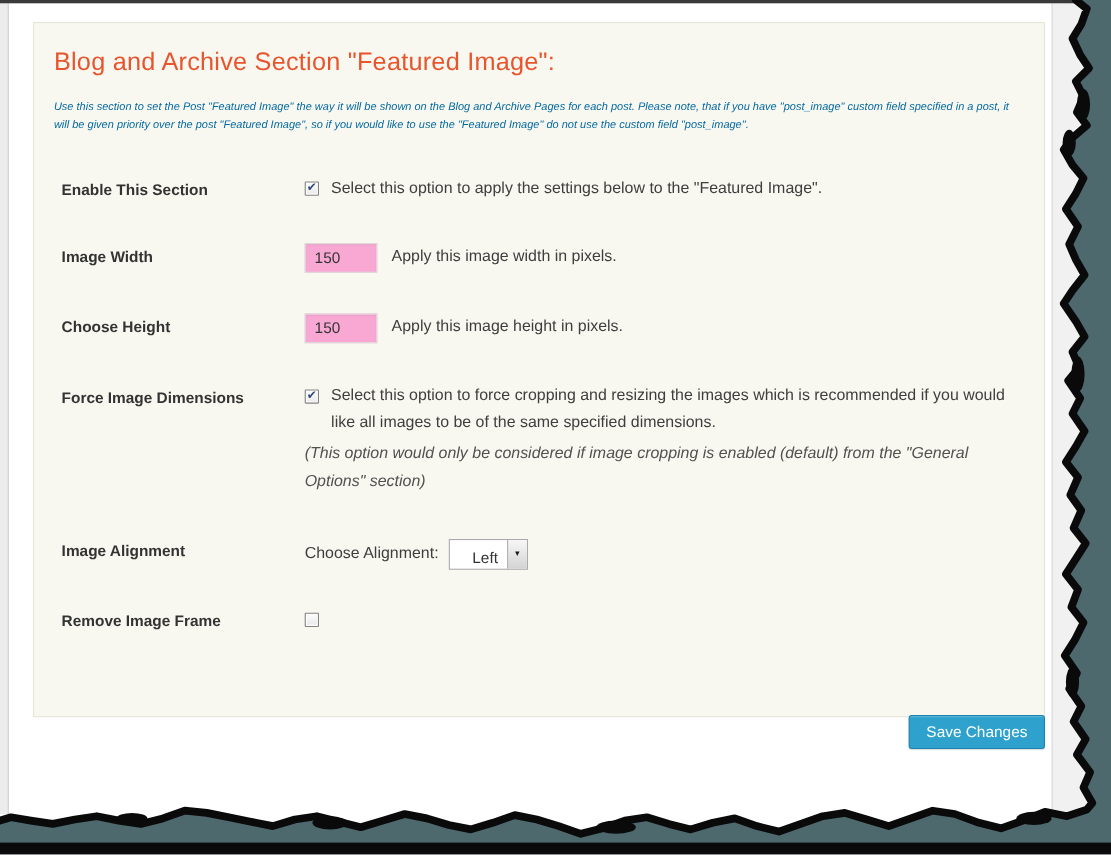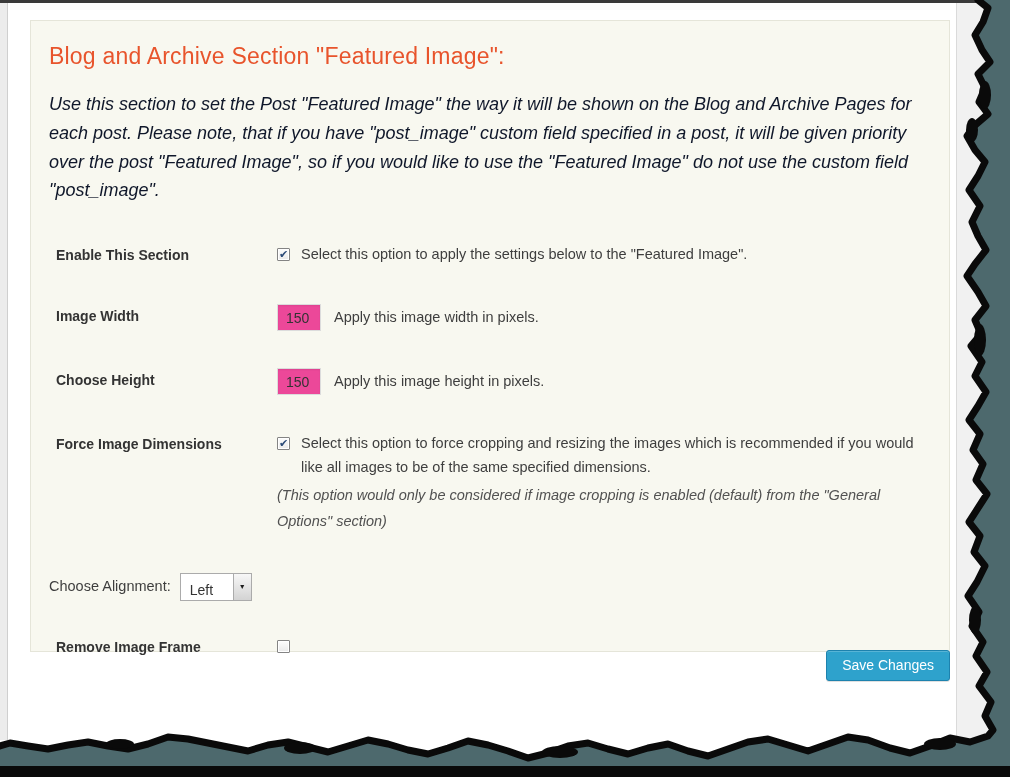--- a/index.html
+++ b/index.html
@@ -12,46 +12,46 @@
   .top-line { position:absolute; left:0; top:0; width:100%; height:3px; background:#3a3a3a; z-index:5; }
   .left-strip { position:absolute; left:0; top:3px; width:8px; height:737px; background:#ececec; border-right:1px solid #cfcfcf; z-index:1; }
   .right-strip { position:absolute; left:956px; top:3px; width:54px; height:750px; background:#f1f1f1; border-left:1px solid #dadada; z-index:1; }
 
   .panel {
     position:absolute; left:30px; top:20px; width:920px; height:632px;
     background:#f8f8f0; border:1px solid #e5e5d9;
     padding:22px 30px 0 18px; z-index:2;
   }
   .page-title { font-size:23px; font-weight:400; color:#e8542c; margin:0 0 20px 0; letter-spacing:0.2px; }
-  .intro { font-style:italic; color:#0f172a; font-size:18px; line-height:1.6; margin:0 0 38px 0; max-width:878px; }
+  .intro { font-style:italic; color:#0369a1; font-size:10px; line-height:1.6; margin:0 0 38px 0; max-width:878px; }
 
   .row { display:grid; grid-template-columns:228px 1fr; margin-bottom:37px; align-items:start; }
   .row:last-child { margin-bottom:0; }
   .row-label { font-weight:700; font-size:14px; color:#333; padding-left:7px; padding-top:4px; }
   .field { font-size:14.5px; color:#3e3e3e; line-height:1.65; }
 
   .cbline { display:flex; gap:11px; align-items:flex-start; max-width:640px; }
   .cb {
     flex:none; width:13px; height:13px; margin-top:5px;
     border:1px solid #848484; border-radius:1px;
     background:linear-gradient(#fdfdfd,#e9e9e9);
     box-shadow:inset 0 0 0 1px #fff;
     display:flex; align-items:center; justify-content:center;
     font-size:11px; line-height:11px; color:#2b4a77; cursor:pointer;
   }
   .num-input {
-    width:44px; height:27px; padding:3px 8px;
-    border:1px solid #dcdcdc; background:#ec4899; color:#333;
+    width:66px; height:27px; padding:3px 8px;
+    border:1px solid #dcdcdc; background:#f9a8d4; color:#333;
     font-size:14px; font-family:inherit;
     box-shadow:inset 0 1px 2px rgba(0,0,0,.07);
   }
   .input-line { display:flex; align-items:center; gap:13px; }
   .note { font-style:italic; color:#515151; font-size:14.5px; line-height:1.8; margin-top:2px; max-width:640px; }
 
-  .align-line { display:flex; align-items:center; gap:9px; padding-top:2px; }
+  .align-line { display:flex; align-items:center; gap:9px; padding-top:2px;text-align:right; }
   .selwrap {
     display:inline-flex; align-items:stretch; height:28px;
     border:1px solid #ababab; background:#fff; cursor:pointer;
   }
   .selval { padding:5px 8px 0 9px; font-size:14px; color:#333; min-width:52px; }
   .selbtn {
     width:18px; border-left:1px solid #ababab;
     background:linear-gradient(#f7f7f7,#d3d3d3);
     display:flex; align-items:center; justify-content:center;
     font-size:7px; color:#1c1c1c;
@@ -115,20 +115,21 @@
       <div class="field">
         <div class="cbline">
           <span class="cb">✔</span>
           <span>Select this option to force cropping and resizing the images which is recommended if you would like all images to be of the same specified dimensions.</span>
         </div>
         <div class="note">(This option would only be considered if image cropping is enabled (default) from the "General Options" section)</div>
       </div>
     </div>
 
     <div class="row" style="margin-bottom:34px;">
+      <div class="row-label">Image Alignment</div>
       <div class="field">
         <div class="align-line">
           <span>Choose Alignment:</span>
           <span class="selwrap">
             <span class="selval">Left</span>
             <span class="selbtn">▼</span>
           </span>
         </div>
       </div>
     </div>

